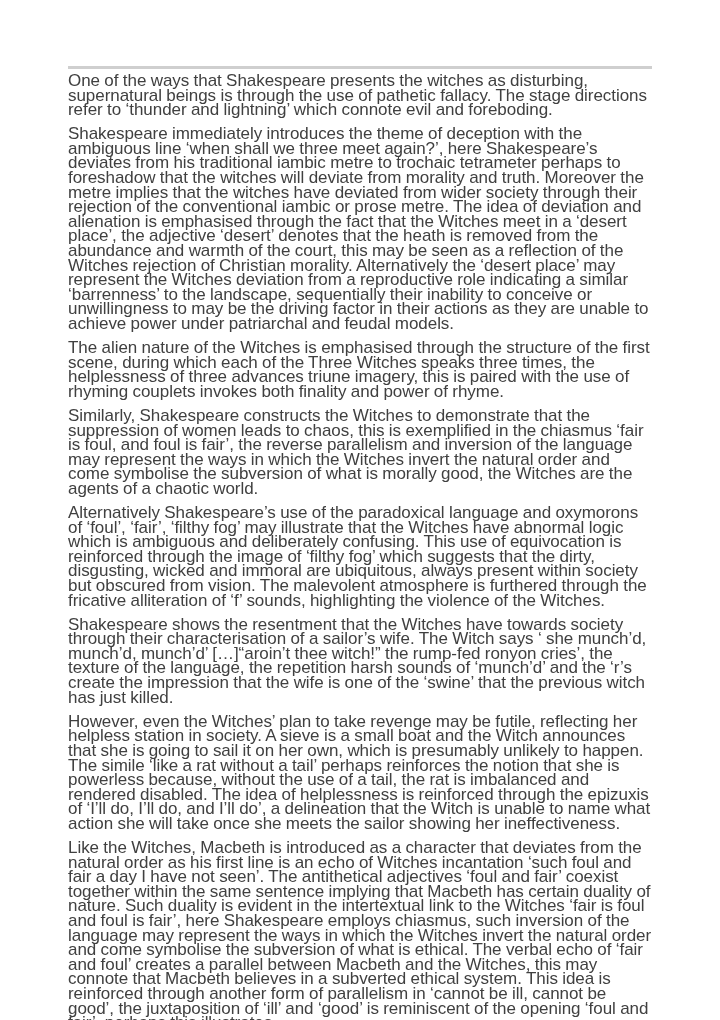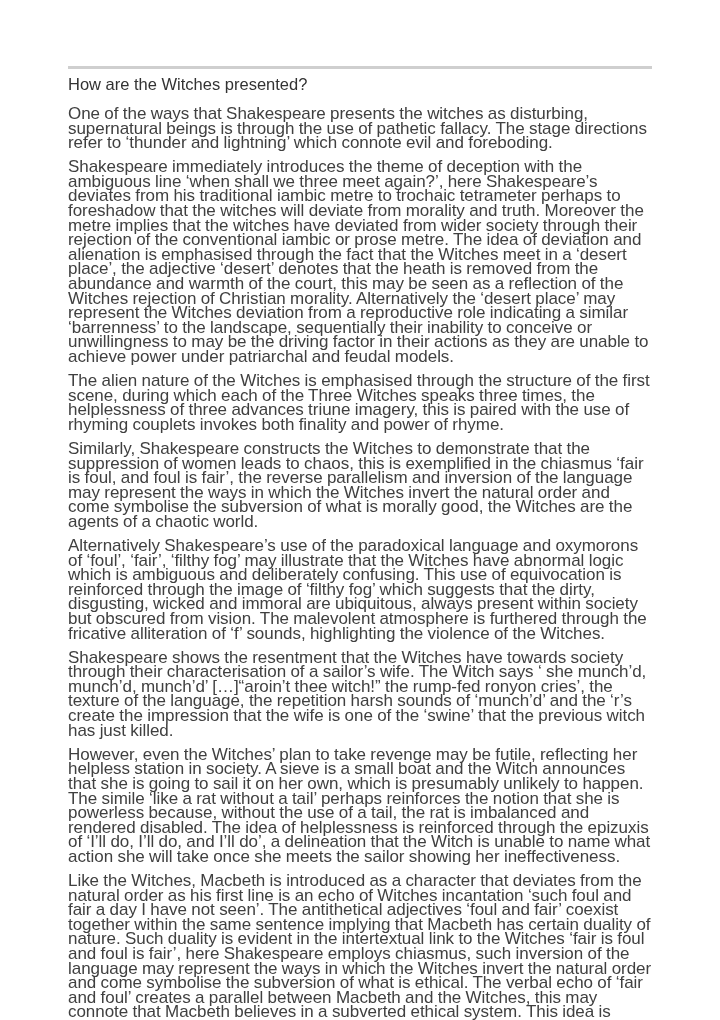--- a/index.html
+++ b/index.html
@@ -43,21 +43,20 @@
       text-align: left;
       letter-spacing: -0.05px;
       word-spacing: -0.3px;
     }
   </style>
 </head>
 <body>
 
 <div class="page">
   <div class="rule"></div>
-  <h1 class="heading">How are the Witches presented?</h1>
 
   <p class="para">One of the ways that Shakespeare presents the witches as disturbing, supernatural beings is through the use of pathetic fallacy. The stage directions refer to ‘thunder and lightning’ which connote evil and foreboding.</p>
   <p class="para">Shakespeare immediately introduces the theme of deception with the ambiguous line ‘when shall we three meet again?’, here Shakespeare’s deviates from his traditional iambic metre to trochaic tetrameter perhaps to foreshadow that the witches will deviate from morality and truth. Moreover the metre implies that the witches have deviated from wider society through their rejection of the conventional iambic or prose metre. The idea of deviation and alienation is emphasised through the fact that the Witches meet in a ‘desert place’, the adjective ‘desert’ denotes that the heath is removed from the abundance and warmth of the court, this may be seen as a reflection of the Witches rejection of Christian morality. Alternatively the ‘desert place’ may represent the Witches deviation from a reproductive role indicating a similar ‘barrenness’ to the landscape, sequentially their inability to conceive or unwillingness to may be the driving factor in their actions as they are unable to achieve power under patriarchal and feudal models.</p>
   <p class="para">The alien nature of the Witches is emphasised through the structure of the first scene, during which each of the Three Witches speaks three times, the helplessness of three advances triune imagery, this is paired with the use of rhyming couplets invokes both finality and power of rhyme.</p>
   <p class="para">Similarly, Shakespeare constructs the Witches to demonstrate that the suppression of women leads to chaos, this is exemplified in the chiasmus ‘fair is foul, and foul is fair’, the reverse parallelism and inversion of the language may represent the ways in which the Witches invert the natural order and come symbolise the subversion of what is morally good, the Witches are the agents of a chaotic world.</p>
   <p class="para">Alternatively Shakespeare’s use of the paradoxical language and oxymorons of ‘foul’, ‘fair’, ‘filthy fog’ may illustrate that the Witches have abnormal logic which is ambiguous and deliberately confusing. This use of equivocation is reinforced through the image of ‘filthy fog’ which suggests that the dirty, disgusting, wicked and immoral are ubiquitous, always present within society but obscured from vision. The malevolent atmosphere is furthered through the fricative alliteration of ‘f’ sounds, highlighting the violence of the Witches.</p>
   <p class="para">Shakespeare shows the resentment that the Witches have towards society through their characterisation of a sailor’s wife. The Witch says ‘ she munch’d, munch’d, munch’d’ […]“aroin’t thee witch!” the rump-fed ronyon cries’, the texture of the language, the repetition harsh sounds of ‘munch’d’ and the ‘r’s create the impression that the wife is one of the ‘swine’ that the previous witch has just killed.</p>
   <p class="para">However, even the Witches’ plan to take revenge may be futile, reflecting her helpless station in society. A sieve is a small boat and the Witch announces that she is going to sail it on her own, which is presumably unlikely to happen. The simile ‘like a rat without a tail’ perhaps reinforces the notion that she is powerless because, without the use of a tail, the rat is imbalanced and rendered disabled. The idea of helplessness is reinforced through the epizuxis of ‘I’ll do, I’ll do, and I’ll do’, a delineation that the Witch is unable to name what action she will take once she meets the sailor showing her ineffectiveness.</p>
   <p class="para">Like the Witches, Macbeth is introduced as a character that deviates from the natural order as his first line is an echo of Witches incantation ‘such foul and fair a day I have not seen’.  The antithetical adjectives ‘foul and fair’ coexist together within the same sentence implying that Macbeth has certain duality of nature. Such duality is evident in the intertextual link to the Witches ‘fair is foul and foul is fair’, here Shakespeare employs chiasmus, such inversion of the language may represent the ways in which the Witches invert the natural order and come symbolise the subversion of what is ethical. The verbal echo of ‘fair and foul’ creates a parallel between Macbeth and the Witches, this may connote that Macbeth believes in a subverted ethical system. This idea is reinforced through another form of parallelism in ‘cannot be ill, cannot be good’, the juxtaposition of ‘ill’ and ‘good’ is reminiscent of the opening ‘foul and fair’, perhaps this illustrates</p>
 </div>

